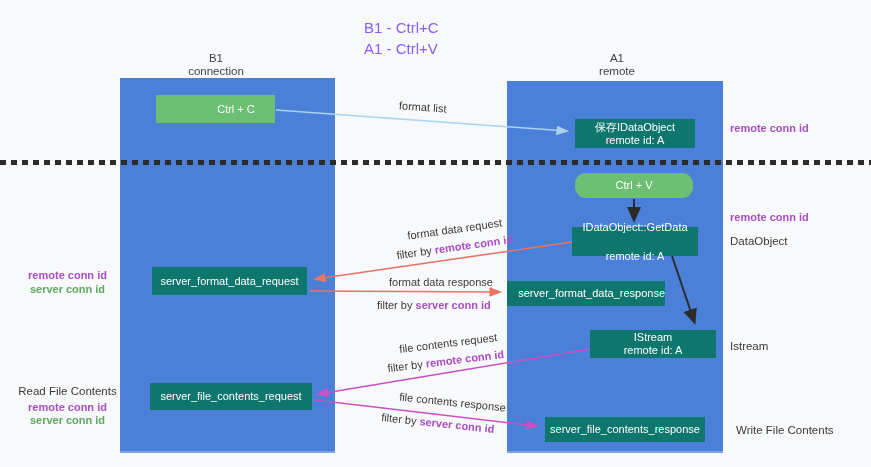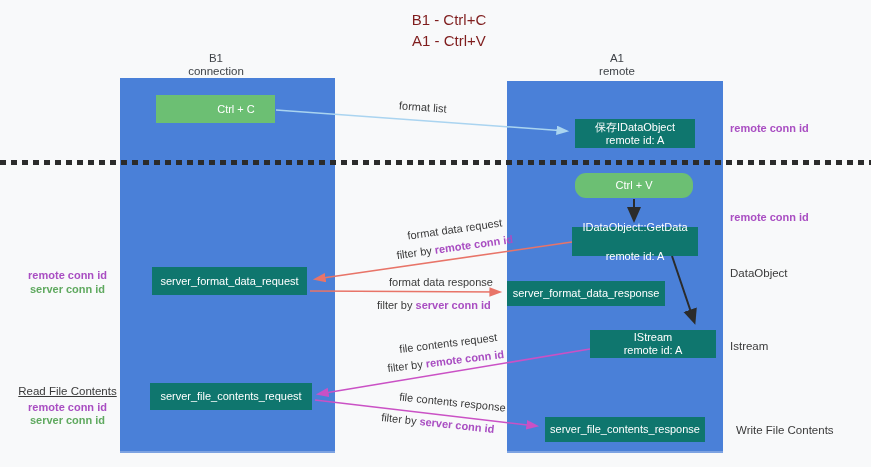--- a/index.html
+++ b/index.html
@@ -3,22 +3,22 @@
 <meta charset="utf-8">
 <style>
   * { box-sizing: border-box; margin: 0; padding: 0; }
   body { background: #eceff1; font-family: "Liberation Sans", sans-serif; }
   .canvas {
     position: relative; width: 871px; height: 467px;
     background: #f8f9fa; overflow: hidden;
     font-family: "Liberation Sans", sans-serif;
   }
   .title {
-    position: absolute; left: 364px; top: 9px; width: 170px;
-    text-align: center; font-size: 15px; line-height: 21px; color: #7f1d1d;
+    position: absolute; left: 364px; top: 17px; width: 170px;
+    font-size: 15px; line-height: 21px; color: #8b5cf6;
     z-index: 5;
   }
   .col-header {
     position: absolute; top: 52px; width: 132px; text-align: center;
     font-size: 11.5px; line-height: 13px; color: #3f4348; z-index: 5;
   }
   #hdr-left { left: 150px; }
   #hdr-right { left: 551px; }
   .lifeline {
     position: absolute; background: #4a80d8; z-index: 1;
@@ -36,21 +36,21 @@
     font-size: 11px; line-height: 13px;
     display: flex; flex-direction: column; justify-content: center;
   }
   .green  { background: #6cbf73; }
   .orange { background: #0f766e; }
   #box-ctrl-c { left: 156px; top: 95px;  width: 119px; height: 28px; padding-left: 41px; }
   #box-ctrl-v { left: 575px; top: 173px; width: 118px; height: 25px; border-radius: 11px; }
   #box-save      { left: 575px; top: 119px; width: 120px; height: 29px; }
   #box-getdata   { left: 572px; top: 227px; width: 126px; height: 29px; gap: 16px; }
   #box-fmt-req   { left: 152px; top: 267px; width: 155px; height: 28px; }
-  #box-fmt-resp  { left: 507px; top: 281px; width: 158px; height: 25px; }
+  #box-fmt-resp  { left: 507px; top: 281px; width: 158px; height: 25px; text-align: right; }
   #box-istream   { left: 590px; top: 330px; width: 126px; height: 28px; }
   #box-file-req  { left: 150px; top: 383px; width: 162px; height: 27px; }
   #box-file-resp { left: 545px; top: 417px; width: 160px; height: 25px; }
   .flowlabel {
     position: absolute; z-index: 4; font-size: 11px; color: #3a3a3a;
     white-space: nowrap;
   }
   .purple { color: #a94ec2; font-weight: bold; }
   .greentx { color: #5fa95f; font-weight: bold; }
   #lbl-format-list { left: 399px; top: 101px; transform: rotate(4deg); }
@@ -58,28 +58,28 @@
   #lbl-fdr-f { left: 396px; top: 241px; transform: rotate(-8deg); }
   #lbl-fds   { left: 389px; top: 276px; }
   #lbl-fds-f { left: 377px; top: 299px; }
   #lbl-fcr   { left: 399px; top: 337px; transform: rotate(-7deg); }
   #lbl-fcr-f { left: 387px; top: 355px; transform: rotate(-7deg); }
   #lbl-fcs   { left: 399px; top: 396px; transform: rotate(6deg); }
   #lbl-fcs-f { left: 381px; top: 417px; transform: rotate(6deg); }
   .sidelabel { position: absolute; z-index: 4; font-size: 11px; white-space: nowrap; }
   #r-remote-1 { left: 730px; top: 122px; }
   #r-remote-2 { left: 730px; top: 211px; }
-  #r-dataobject { left: 730px; top: 235px; color: #3a3a3a; font-size: 11.5px; margin-top: 32px; }
+  #r-dataobject { left: 730px; top: 235px; color: #3a3a3a; font-size: 11.5px; }
   #r-istream    { left: 730px; top: 340px; color: #3a3a3a; font-size: 11.5px; }
   #r-write      { left: 736px; top: 424px; color: #3a3a3a; font-size: 11.5px; }
   .left-group { position: absolute; z-index: 4; left: 15px; width: 105px; text-align: center;
                 font-size: 11px; line-height: 13.5px; }
   #l-group-1 { top: 269px; }
   #l-group-2 { top: 385px; }
-  #l-read-title { color: #3a3a3a; font-size: 11.5px; margin-bottom: 2px; text-decoration: underline; }
+  #l-read-title { color: #3a3a3a; font-size: 11.5px; margin-bottom: 2px; }
 </style>
 </head>
 <body>
 
 <div class="canvas">
 
   <svg class="arrows" width="871" height="467">
     <defs>
       <marker id="m-blue" markerWidth="9" markerHeight="8" refX="6" refY="3" orient="auto">
         <path d="M0,0 L8,3 L0,6 z" fill="#aad4f0"></path>

